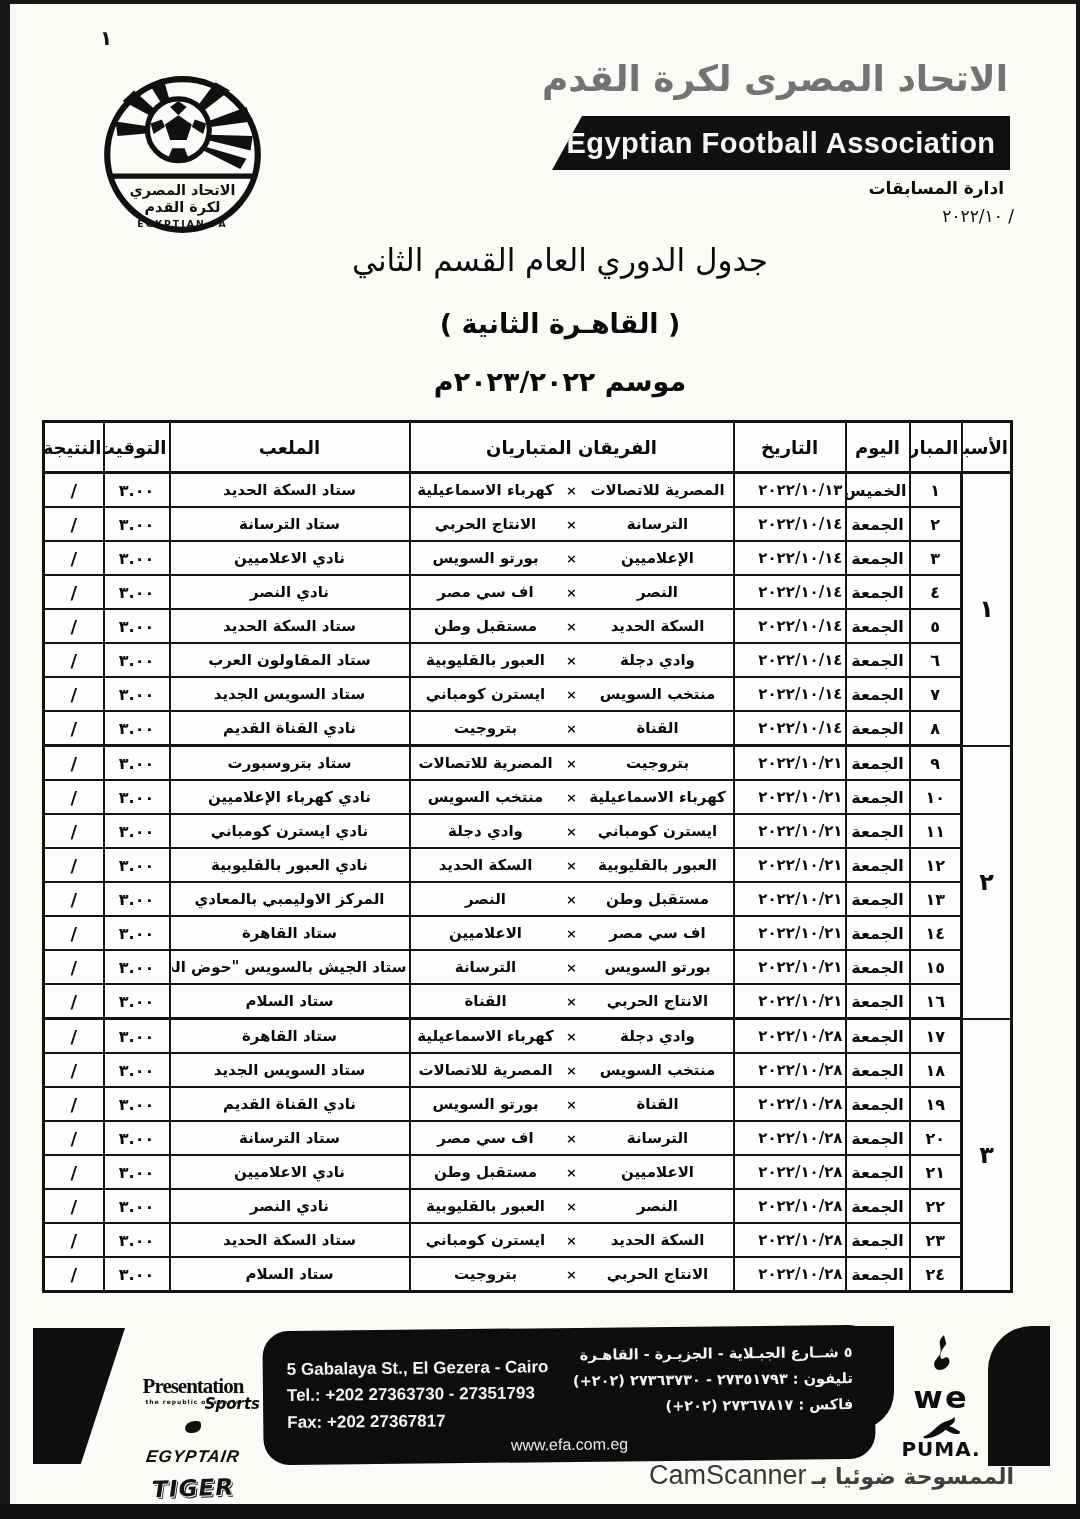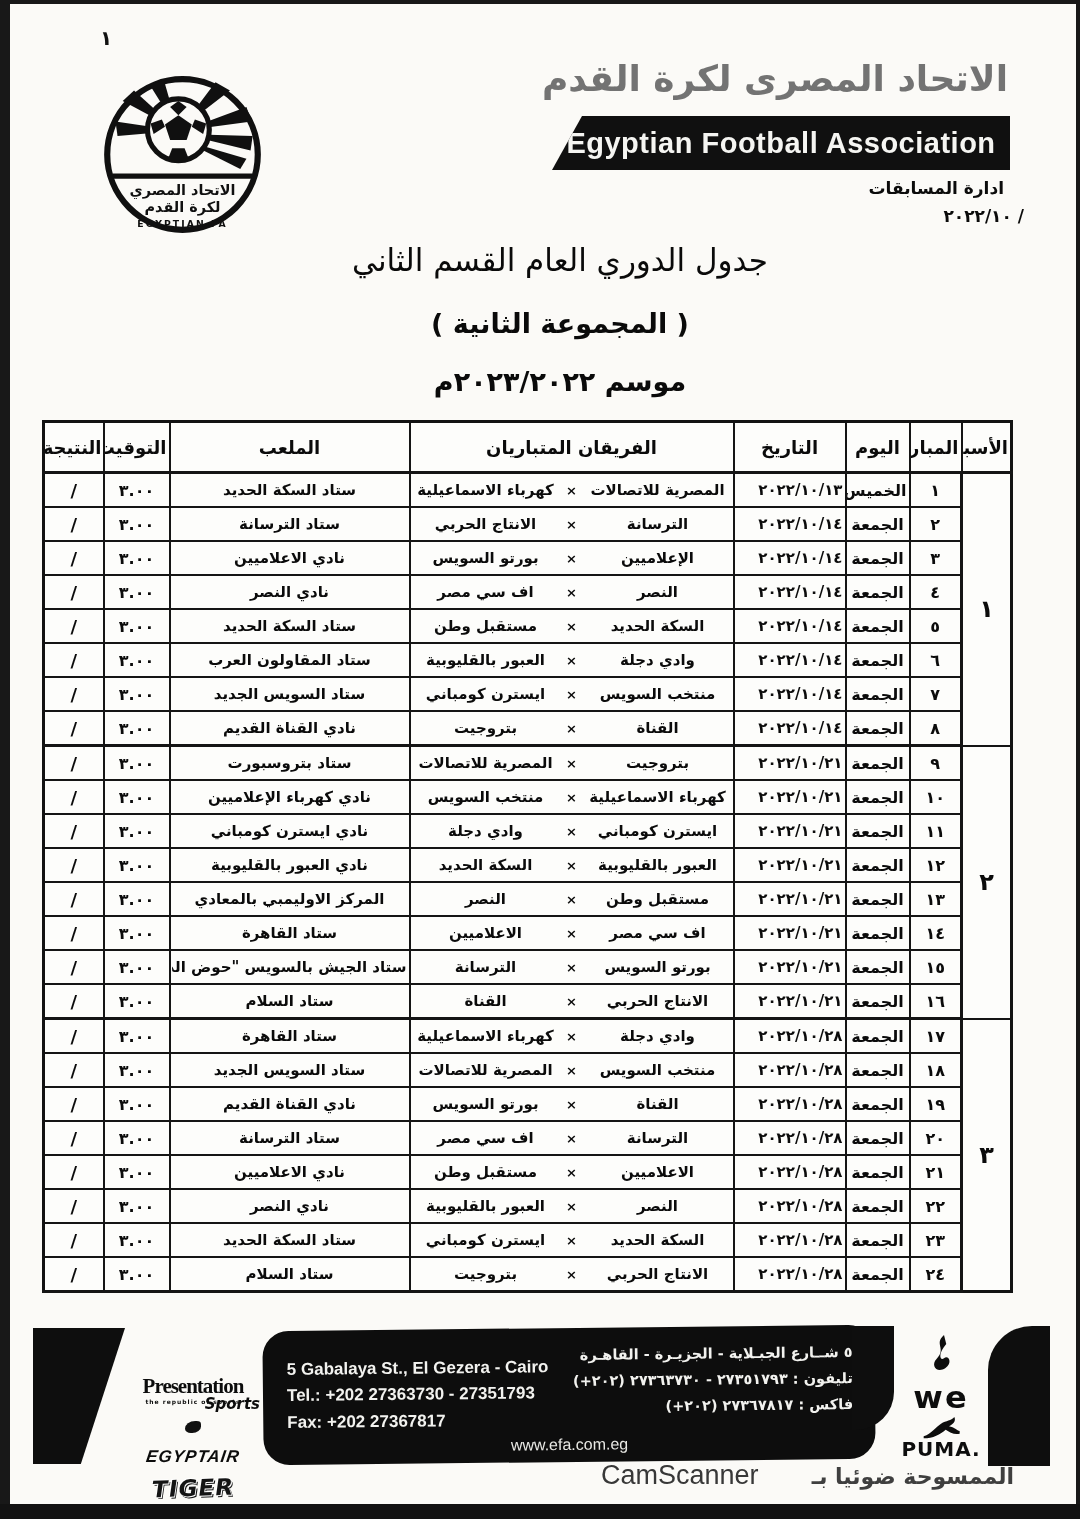--- a/index.html
+++ b/index.html
@@ -19,21 +19,21 @@
   .org-bar{
     right:70px;top:116px;width:458px;height:54px;background:#101010;
     clip-path:polygon(30px 0%,100% 0%,100% 100%,0% 100%);
     display:flex;align-items:center;justify-content:center;
   }
   .org-bar span{
     color:#f5f5f2;font-family:"Liberation Sans",sans-serif;
     font-size:29px;font-weight:600;letter-spacing:0.5px;white-space:nowrap;
   }
   .dept{right:76px;top:178px;font-size:17px;font-weight:700;direction:rtl;color:#0b0b0b;}
-  .hdate{right:56px;top:206px;font-size:17px;font-weight:700;direction:ltr;color:#0b0b0b;}
+  .hdate{right:66px;top:206px;font-size:17px;font-weight:400;direction:ltr;color:#0b0b0b;}
 
   
   .titles{left:80px;right:40px;text-align:center;direction:rtl;color:#0a0a0a;}
   .t1{top:242px;font-size:31px;font-weight:400;}
   .t2{top:308px;font-size:27px;font-weight:700;}
   .t3{top:366px;font-size:27px;font-weight:700;}
 
   
   table.sched{
     position:absolute;left:42px;top:420px;width:970px;
@@ -79,21 +79,21 @@
 
   .blob-left{left:852px;top:1326px;width:42px;height:104px;background:#0e0e0e;border-radius:0 0 38px 0;}
   .blob-right{left:988px;top:1326px;width:62px;height:140px;background:#0e0e0e;border-radius:44px 0 0 0;}
   .we-col{left:894px;top:1328px;width:94px;height:140px;text-align:center;}
   .we-flame{width:30px;height:56px;margin:0 auto;display:block;}
   .we-word{font-size:32px;font-weight:700;letter-spacing:2px;color:#0d0d0d;line-height:0.9;transform:scaleY(0.92);}
   .puma-cat{width:46px;height:24px;display:block;margin:2px auto 0;}
   .puma-word{font-size:20px;font-weight:900;letter-spacing:1px;color:#0d0d0d;line-height:1;}
 
   .camline{right:66px;top:1460px;direction:rtl;white-space:nowrap;}
-  .camline .attr{font-size:22px;color:#3f3f3f;font-weight:700;margin-left:48px;}
+  .camline .attr{font-size:22px;color:#3f3f3f;font-weight:700;}
   .camline .cs{font-size:27px;color:#383838;font-family:"Liberation Sans",sans-serif;}
   .bottom-bar{left:0;right:0;top:1504px;height:15px;background:#121212;}
 </style>
 </head>
 <body>
 
 <div class="page"></div>
 
 <div class="abs page-num">١</div>
 
@@ -123,21 +123,21 @@
 </svg>
 
 <div class="abs org-ar">الاتحاد المصرى لكرة القدم</div>
 <div class="abs org-bar">
   <span>Egyptian Football Association</span>
 </div>
 <div class="abs dept">ادارة المسابقات</div>
 <div class="abs hdate">٢٠٢٢/١٠ /</div>
 
 <div class="abs titles t1">جدول الدوري العام القسم الثاني</div>
-<div class="abs titles t2">( المجموعة الثانية )</div>
+<div class="abs titles t2">( القاهـرة الثانية )</div>
 <div class="abs titles t3">موسم ٢٠٢٣/٢٠٢٢م</div>
 
 <table class="sched">
   <colgroup>
     <col style="width:50px">
       <col style="width:52px">
       <col style="width:64px">
       <col style="width:112px">
     <col style="width:324px">
       <col style="width:240px">

